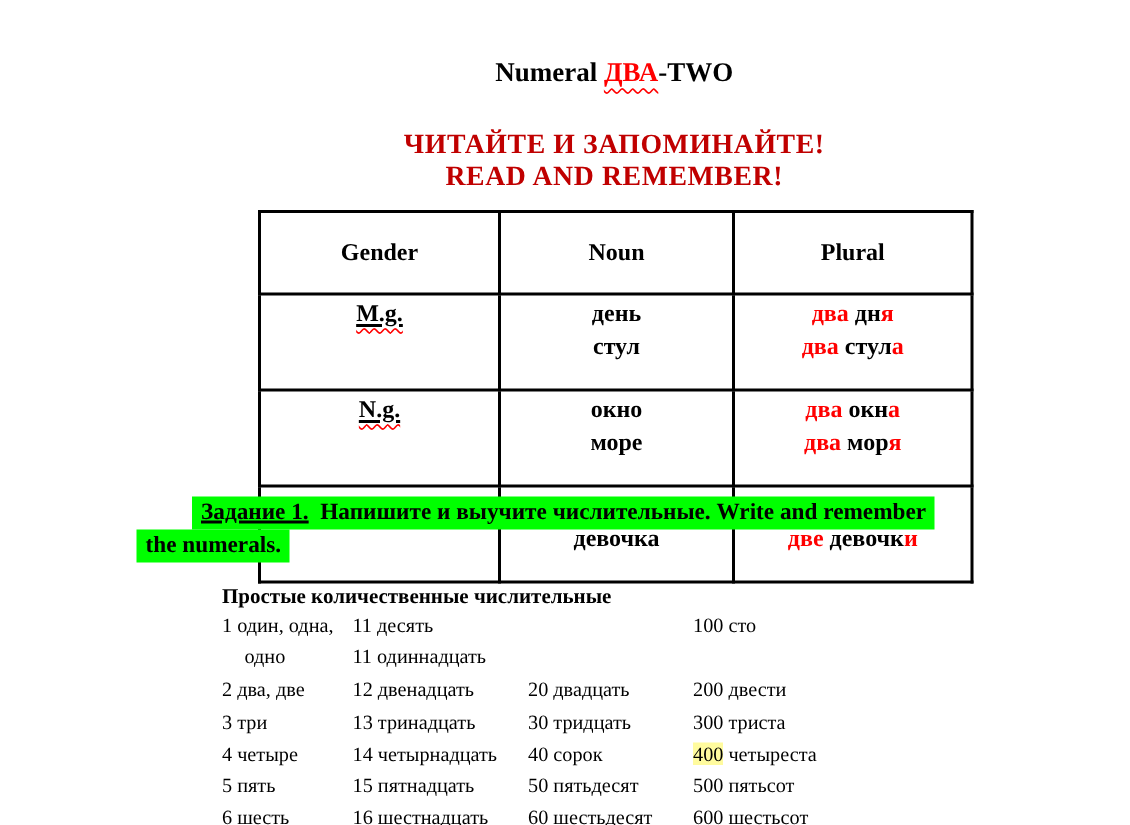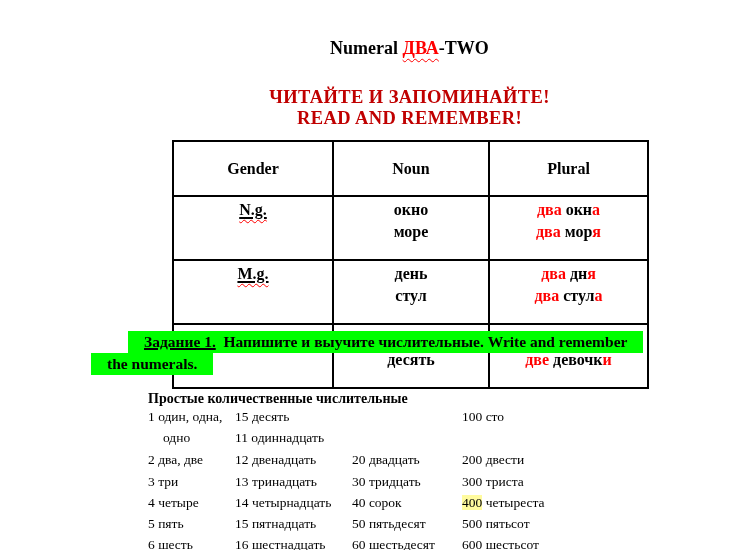--- a/index.html
+++ b/index.html
@@ -33,21 +33,21 @@
   .gender-table th { height:23px; line-height:21px; }
   .gender-table td { height:45px; padding-top:2px; }
   .gender-table col.c1 { width:160px; } .gender-table col.c2 { width:156px; } .gender-table col.c3 { width:159px; }
   .plural-cell div, .noun-cell div { white-space:pre; }
   
   .assignment {
     position:absolute; left:91px; top:331px; width:645px;
     font-weight:bold; font-size:15.5px; line-height:21.5px;
     text-indent:37px; white-space:pre-wrap;
   }
-  .hl { background:var(--green-highlight); padding:2px 16px 3px; }
+  .hl { background:var(--green-highlight); padding:2px 6px 3px; }
   .hl .u { text-decoration:underline; text-decoration-thickness:1.5px; }
   
   .numerals { position:absolute; left:148px; top:391px; width:560px; height:159px; font-size:13.5px; }
   .num-heading { position:absolute; top:0; left:0; font-weight:bold; font-size:14px; white-space:pre; }
   .num-row { position:absolute; left:0; width:560px; height:21px; }
   .num-row span { position:absolute; white-space:pre; }
   .cell1 { left:0; } .cell1-indent { left:15px; } .cell2 { left:87px; } .cell3 { left:204px;text-align:right; } .cell4 { left:314px; }
   .ylw { background:var(--yellow-highlight); }
   .cell4-word { position:static !important; }
 </style>
@@ -68,63 +68,63 @@
       </colgroup>
     <thead>
       <tr>
         <th>Gender</th>
         <th>Noun</th>
         <th>Plural</th>
       </tr>
     </thead>
     <tbody>
       <tr>
+        <td class="gender-cell"><span class="squiggle gender-wrap"><span class="u-black">M.g.</span></span></td>
+        <td class="noun-cell">
+          <div>день</div>
+          <div>стул</div>
+        </td>
+        <td class="plural-cell">
+          <div><span class="red">два</span><span> дн</span><span class="red">я</span></div>
+          <div><span class="red">два</span><span> стул</span><span class="red">а</span></div>
+        </td>
+      </tr>
+      <tr>
         <td class="gender-cell"><span class="squiggle gender-wrap"><span class="u-black">N.g.</span></span></td>
         <td class="noun-cell">
           <div>окно</div>
           <div>море</div>
         </td>
         <td class="plural-cell">
           <div><span class="red">два</span><span> окн</span><span class="red">а</span></div>
           <div><span class="red">два</span><span> мор</span><span class="red">я</span></div>
         </td>
       </tr>
       <tr>
-        <td class="gender-cell"><span class="squiggle gender-wrap"><span class="u-black">M.g.</span></span></td>
-        <td class="noun-cell">
-          <div>день</div>
-          <div>стул</div>
-        </td>
-        <td class="plural-cell">
-          <div><span class="red">два</span><span> дн</span><span class="red">я</span></div>
-          <div><span class="red">два</span><span> стул</span><span class="red">а</span></div>
-        </td>
-      </tr>
-      <tr>
         <td class="gender-cell"><span class="squiggle gender-wrap"><span class="u-black">F.g.</span></span></td>
         <td class="noun-cell">
           <div>карта</div>
-          <div>десять</div>
+          <div>девочка</div>
         </td>
         <td class="plural-cell">
           <div><span class="red">две</span><span> одна</span><span class="red">ы</span></div>
           <div><span class="red">две</span><span> девочк</span><span class="red">и</span></div>
         </td>
       </tr>
     </tbody>
   </table>
 
   <div class="assignment"><span class="hl"><span class="u">Задание 1.</span><span>  Напишите и выучите числительные. Write and remember</span></span><br><span class="hl">the numerals.</span></div>
 
   <div class="numerals">
     <div class="num-heading">Простые количественные числительные</div>
 
     <div class="num-row" style="top:18px">
       <span class="cell1">1 один, одна,</span>
-      <span class="cell2">15 десять</span>
+      <span class="cell2">11 десять</span>
       <span class="cell4">100 сто</span>
     </div>
     <div class="num-row" style="top:39px">
       <span class="cell1-indent">одно</span>
       <span class="cell2">11 одиннадцать</span>
     </div>
     <div class="num-row" style="top:61px">
       <span class="cell1">2 два, две</span>
       <span class="cell2">12 двенадцать</span>
       <span class="cell3">20 двадцать</span>

